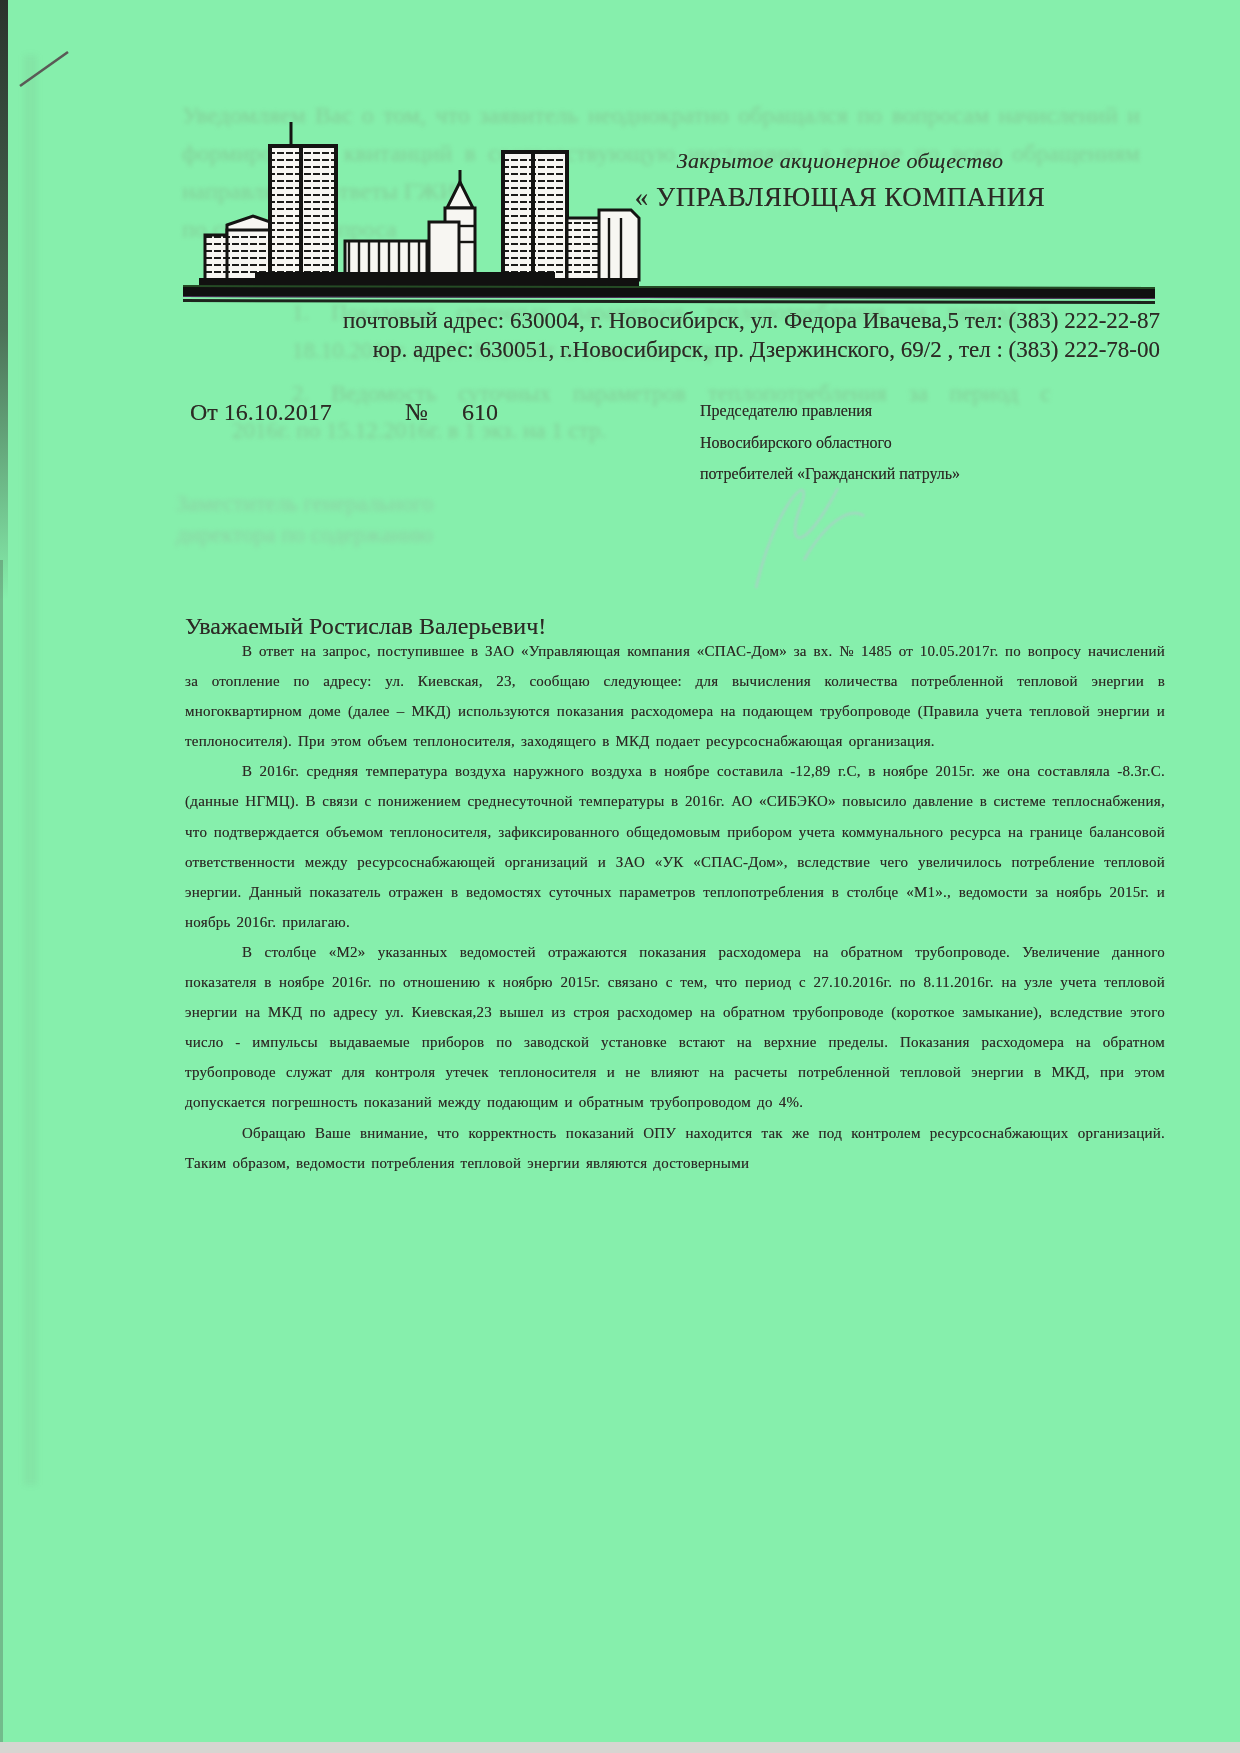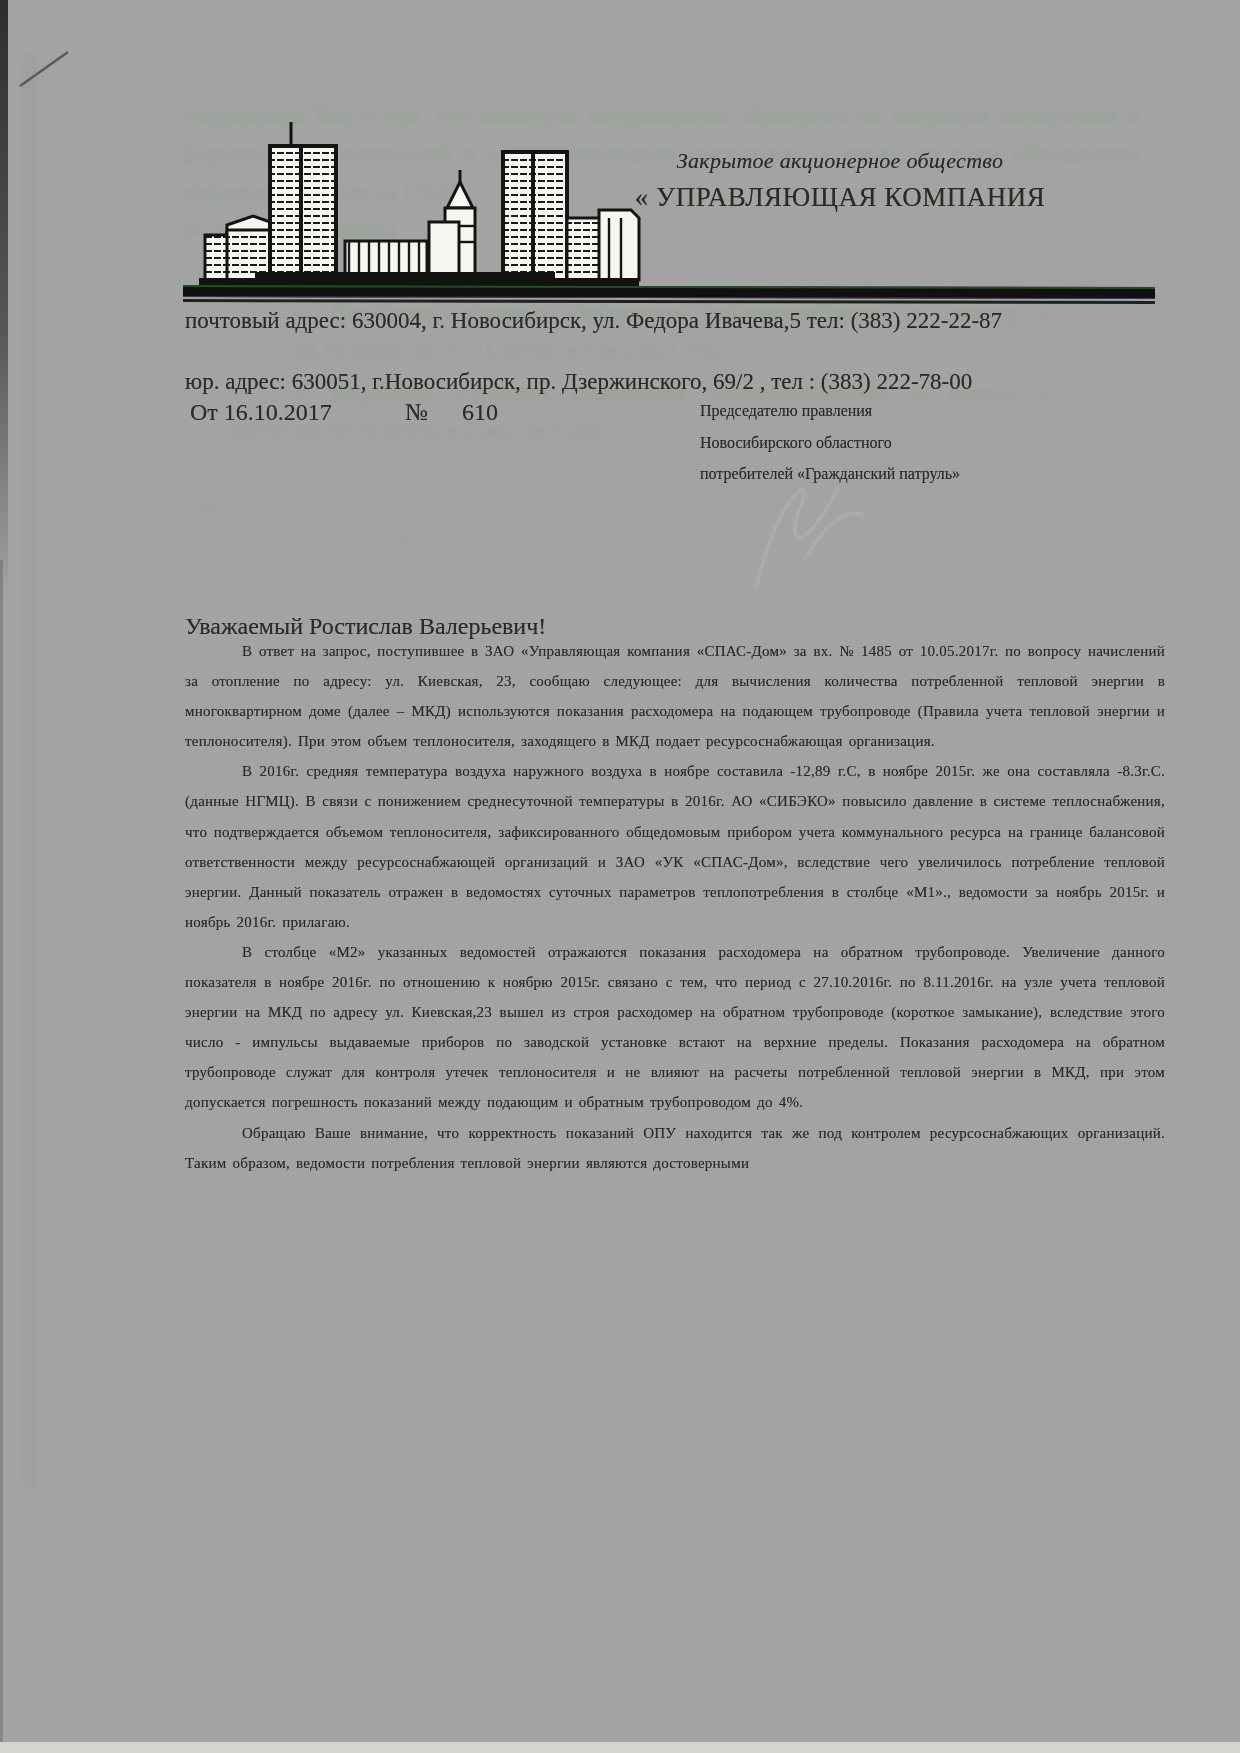--- a/index.html
+++ b/index.html
@@ -1,19 +1,19 @@
 <!DOCTYPE html>
 <html lang="ru"><head>
 <meta charset="utf-8">
 <style>
   html,body{margin:0;padding:0;}
   body{background:#8a8a88;font-family:"Liberation Serif",serif;}
   .page{
     position:relative;width:1240px;height:1753px;margin:0 auto;
-    background:#a3a3a3;overflow:hidden;color:#2c2a25;
+    background:#86efac;overflow:hidden;color:#2c2a25;
   }
   
   .left-strip-top{position:absolute;left:0;top:0;width:8px;height:600px;
     background:linear-gradient(180deg,rgba(35,35,33,.92) 0%,rgba(45,45,42,.65) 55%,rgba(45,45,42,0) 100%);}
   .left-strip-bottom{position:absolute;left:0;top:560px;width:3px;height:1190px;background:rgba(70,70,66,.30);}
   .smudge-col{position:absolute;left:24px;top:55px;width:13px;height:1430px;
     background:rgba(95,100,90,.07);filter:blur(3px);}
   .bottom-strip{position:absolute;left:0;top:1742px;width:100%;height:11px;background:#d7d5d1;}
   .corner-diag{position:absolute;left:10px;top:40px;}
   
@@ -31,23 +31,23 @@
   .head-right{position:absolute;left:560px;top:148px;width:560px;text-align:center;}
   .org-type{font-style:italic;font-size:22px;letter-spacing:.3px;}
   .org-caps{font-size:27px;margin-top:8px;letter-spacing:.5px;}
   .org-big{font-family:"Liberation Sans",sans-serif;font-weight:700;font-size:51px;
     letter-spacing:1px;margin-top:2px;color:#1b1a18;}
   .rule-thick{position:absolute;left:183px;top:286px;width:972px;height:9px;background:#101010;
     border-top:2px solid rgba(45,95,45,.75);border-bottom:1px solid rgba(90,58,106,.8);
     transform:rotate(.12deg);}
   .rule-thin{position:absolute;left:183px;top:300px;width:972px;height:3px;background:#1d241d;
     transform:rotate(.12deg);}
-  .addr{position:absolute;left:185px;width:975px;text-align:left;font-size:23px;font-family:Liberation Serif, serif;}
+  .addr{position:absolute;left:185px;width:975px;text-align:right;font-size:23px;font-family:Liberation Serif, serif;}
   .addr1{top:308px;}
-  .addr2{top:337px;margin-top:32px;}
+  .addr2{top:337px;}
   
   .ref{position:absolute;font-size:24px;}
   .ref-date{left:190px;top:399px;}
   .ref-no{left:405px;top:399px;}
   .ref-num{left:462px;top:399px;}
   .recipient{position:absolute;left:700px;top:395px;width:490px;font-size:16px;line-height:31.5px;}
   
   .salutation{position:absolute;left:185px;top:613px;width:980px;text-align:left;
     padding-right:100px;box-sizing:border-box;font-size:24px;}
   .body-text{position:absolute;left:185px;top:636px;width:980px;font-size:15px;

